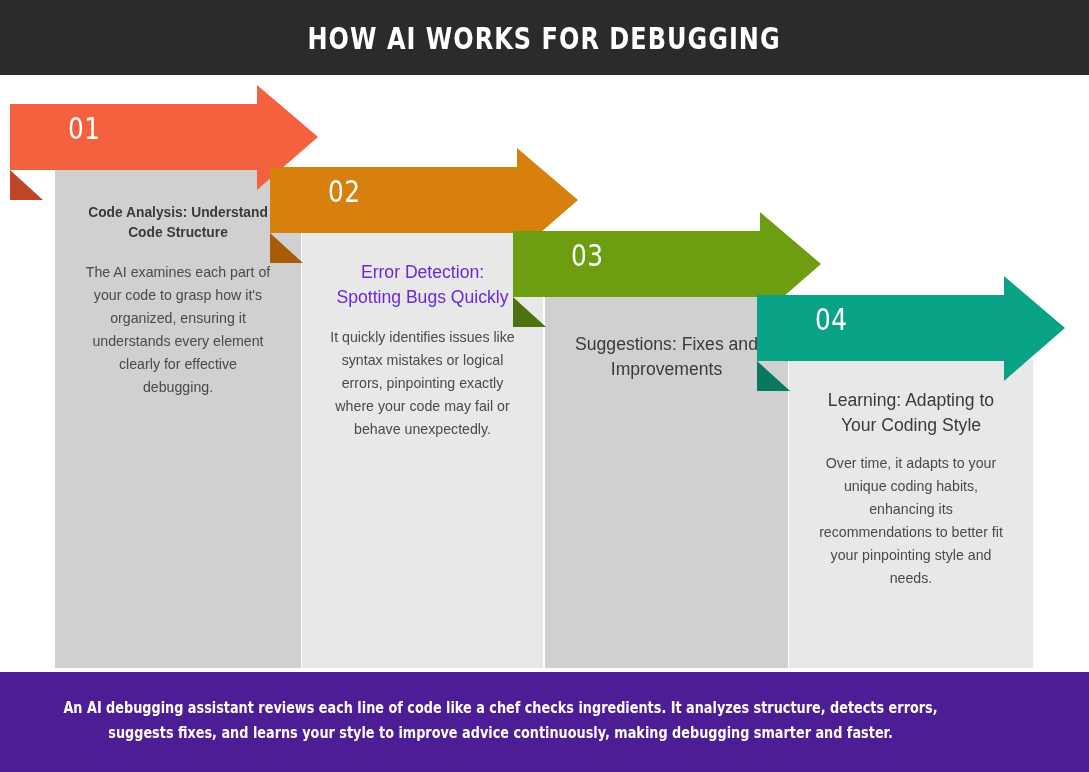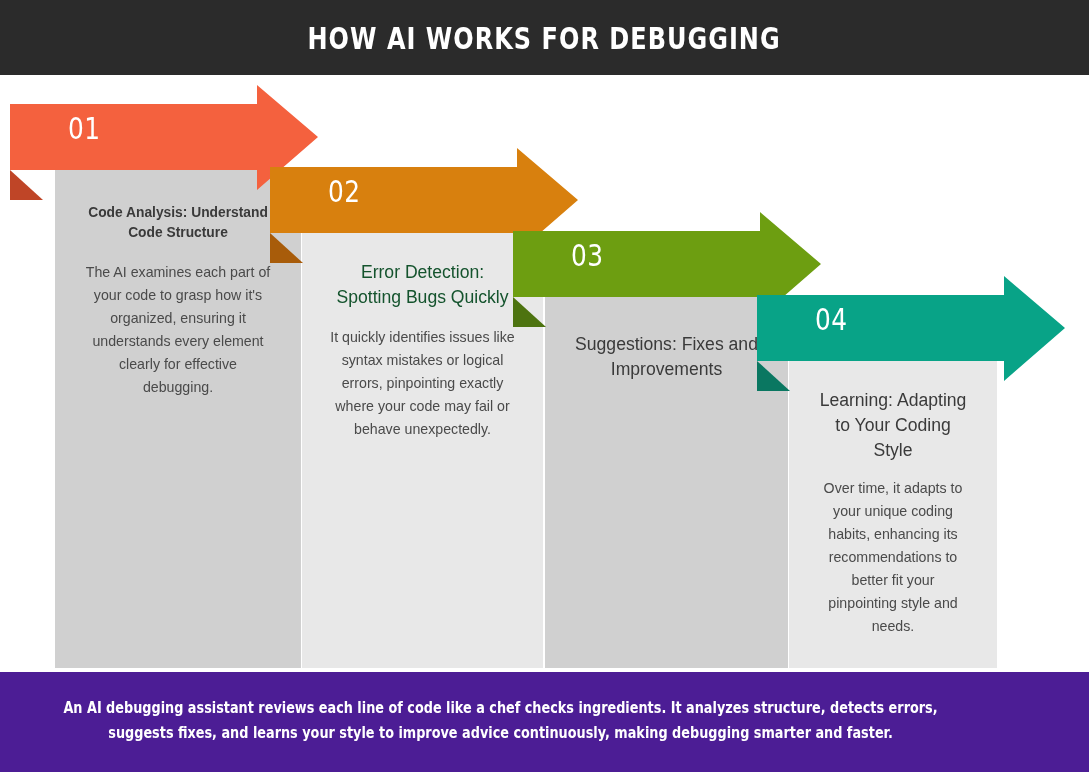--- a/index.html
+++ b/index.html
@@ -77,21 +77,21 @@
   <div class="arrow" style="left:10px; top:85px;">
     <svg width="310" height="117" viewBox="0 0 310 117">
       <polygon points="0,19 247,19 247,0 308,52 247,105 247,85 0,85" fill="#f4613e"></polygon>
       <polygon points="0,85 33,115 0,115" fill="#bf4527"></polygon>
     </svg>
     <div class="arrow-num" style="left:58px; top:26px;">01</div>
   </div>
 
   <div class="card" style="left:302px; width:241px; top:232px; bottom:104px; background:#e8e8e8;">
     <div class="card-inner" style="padding:28px 28px 0 28px;">
-      <div class="card-title" style="font-size:17.6px; font-weight:normal; color:#14532d;">Error Detection: Spotting Bugs Quickly</div>
+      <div class="card-title" style="font-size:17.6px; font-weight:normal; color:#6d28d9;">Error Detection: Spotting Bugs Quickly</div>
       <div class="card-body" style="margin-top:16px;">It quickly identifies issues like syntax mistakes or logical errors, pinpointing exactly where your code may fail or behave unexpectedly.</div>
     </div>
   </div>
   <div class="arrow" style="left:270px; top:148px;">
     <svg width="312" height="117" viewBox="0 0 312 117">
       <polygon points="0,19 247,19 247,0 308,52 247,105 247,85 0,85" fill="#d8800e"></polygon>
       <polygon points="0,85 33,115 0,115" fill="#a85c0a"></polygon>
     </svg>
     <div class="arrow-num" style="left:58px; top:26px;">02</div>
   </div>
@@ -102,21 +102,21 @@
     </div>
   </div>
   <div class="arrow" style="left:513px; top:212px;">
     <svg width="312" height="117" viewBox="0 0 312 117">
       <polygon points="0,19 247,19 247,0 308,52 247,105 247,85 0,85" fill="#6d9e11"></polygon>
       <polygon points="0,85 33,115 0,115" fill="#4d7310"></polygon>
     </svg>
     <div class="arrow-num" style="left:58px; top:26px;">03</div>
   </div>
 
-  <div class="card" style="left:789px; width:208px; top:360px; bottom:104px; background:#e8e8e8;">
+  <div class="card" style="left:789px; width:244px; top:360px; bottom:104px; background:#e8e8e8;">
     <div class="card-inner" style="padding:28px 28px 0 28px;">
       <div class="card-title" style="font-size:17.6px; font-weight:normal; color:#3a3a3a;">Learning: Adapting to Your Coding Style</div>
       <div class="card-body" style="margin-top:14px;">Over time, it adapts to your unique coding habits, enhancing its recommendations to better fit your pinpointing style and needs.</div>
     </div>
   </div>
   <div class="arrow" style="left:757px; top:276px;">
     <svg width="312" height="117" viewBox="0 0 312 117">
       <polygon points="0,19 247,19 247,0 308,52 247,105 247,85 0,85" fill="#08a387"></polygon>
       <polygon points="0,85 33,115 0,115" fill="#0a7761"></polygon>
     </svg>

